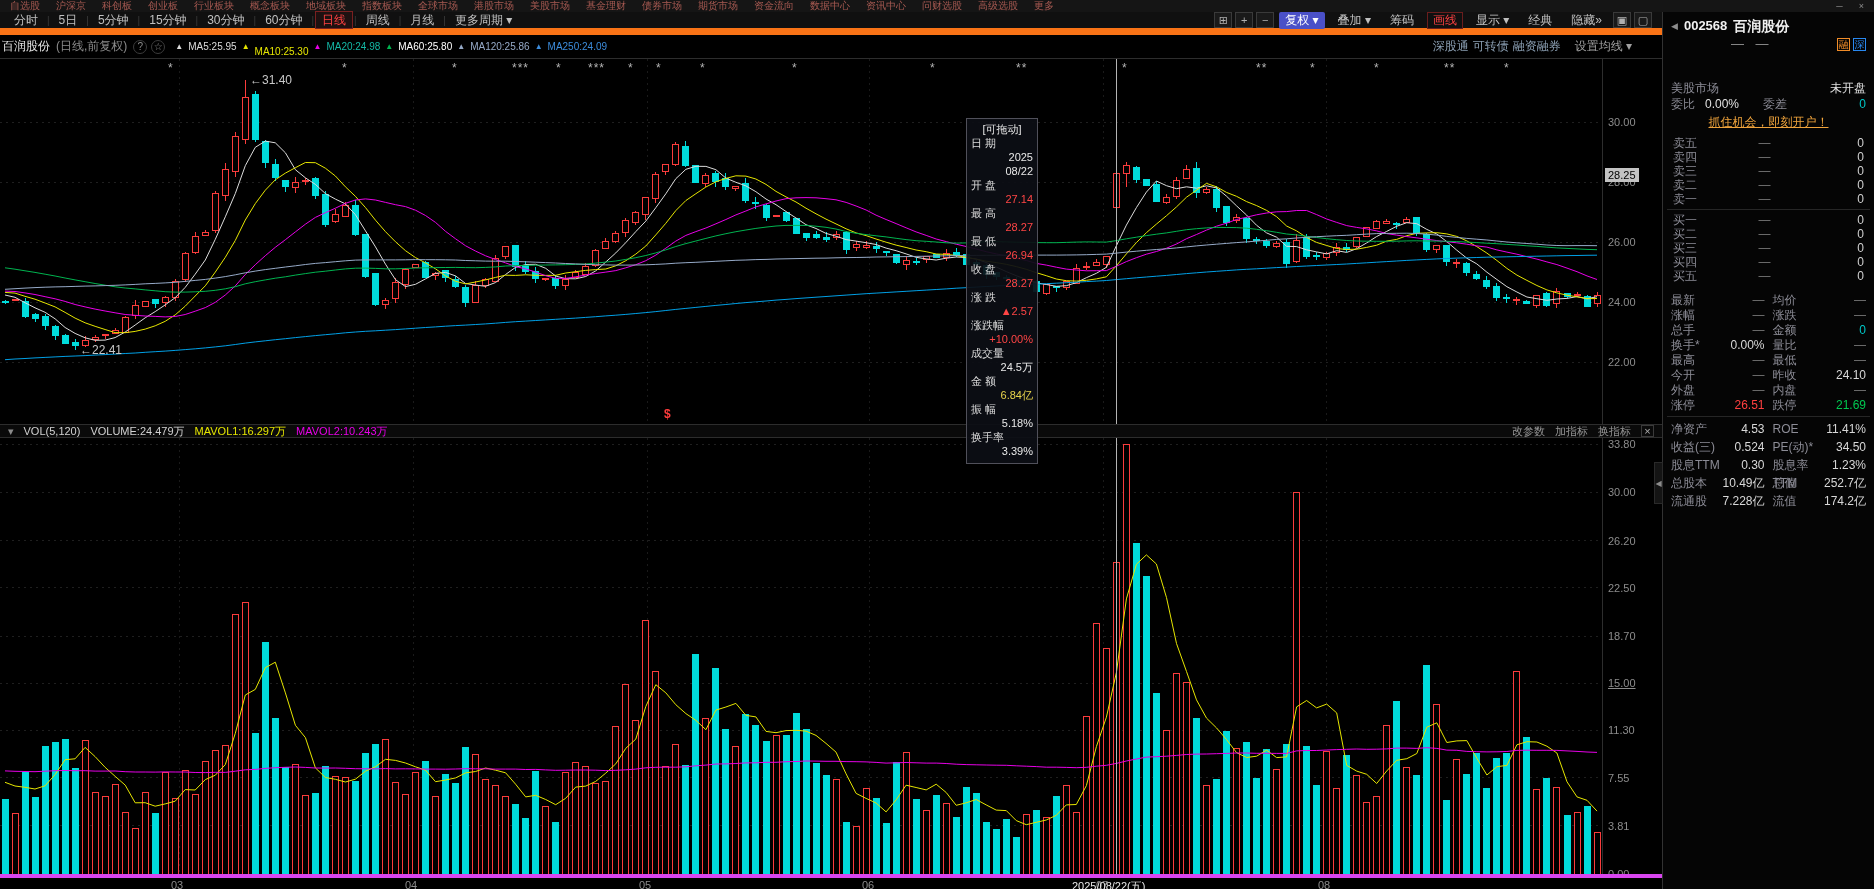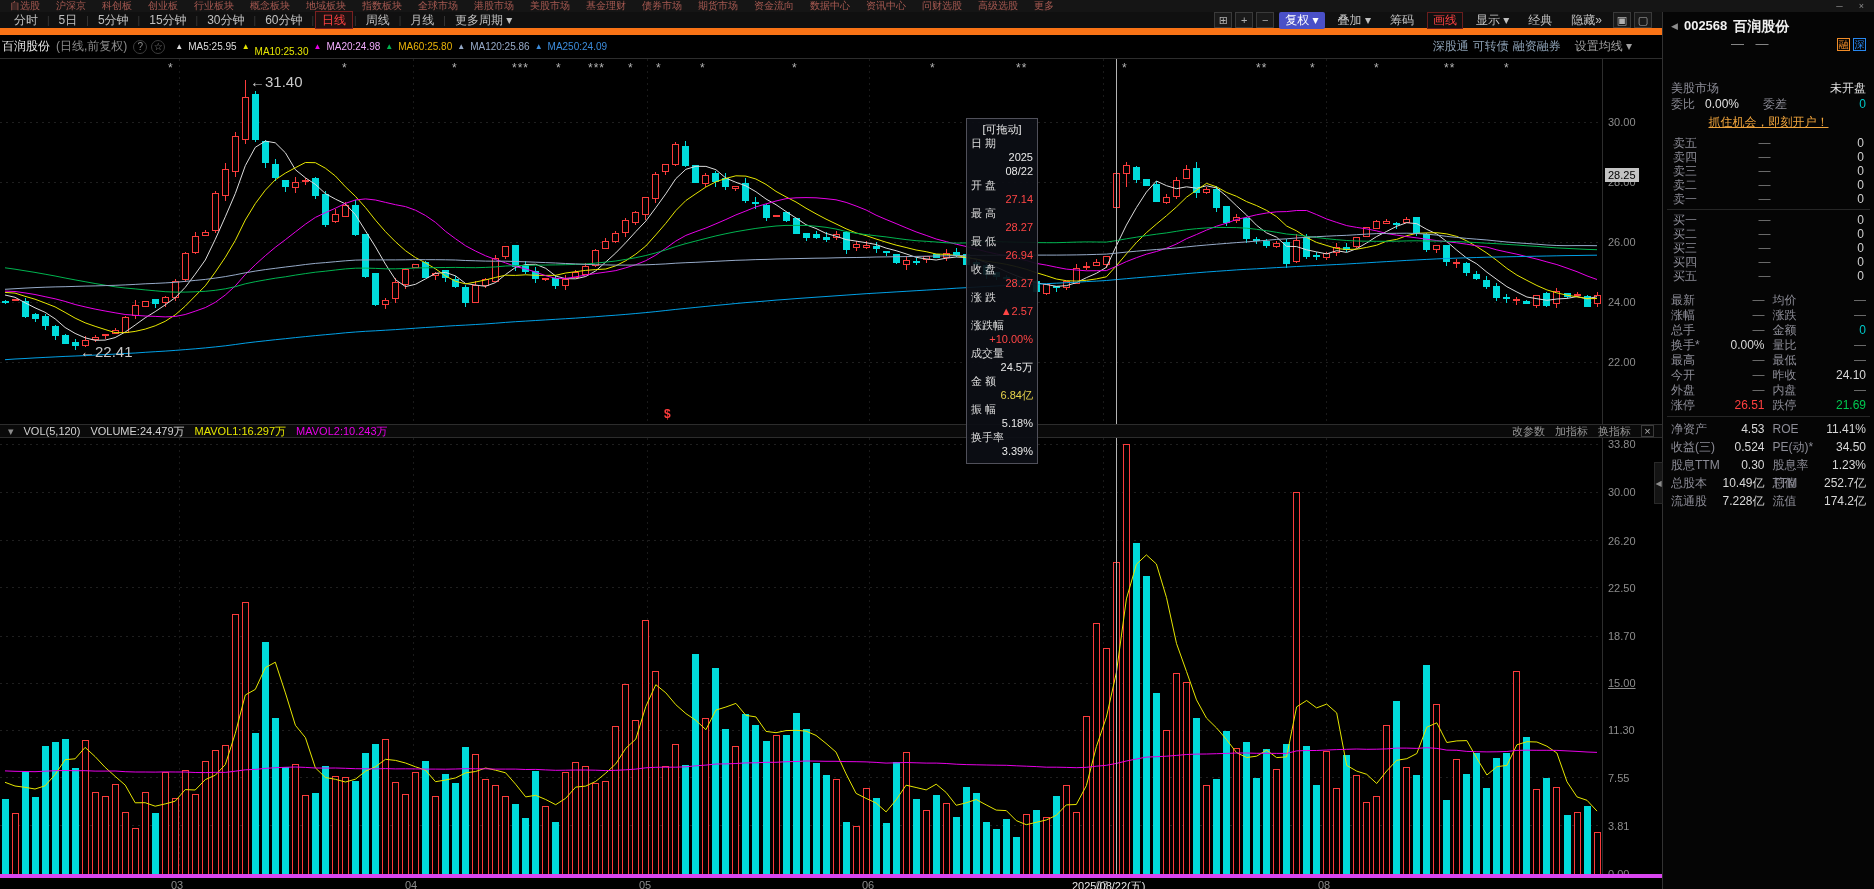--- a/index.html
+++ b/index.html
@@ -39,21 +39,21 @@
 #vh-mavol2{color:#e800e8}
 #vh-right{margin-left:auto;display:flex;align-items:center;gap:10px}
 .vh-act{color:#969696;cursor:pointer}
 #vh-close{color:#b0b0b0;border:1px solid #3a3a3a;width:13px;height:12px;line-height:10px;text-align:center;cursor:pointer}
 #vol-pane{position:absolute;left:0;top:438px;width:1602px;height:436px;overflow:hidden}
 #vol-axis{position:absolute;left:1602px;top:438px;width:60px;height:436px;border-left:1px solid #2d2d2d}
 #date-axis{position:absolute;left:0;top:874px;width:1662px;height:15px;border-top:4px solid #d946ef}
 .dx{position:absolute;top:1px;font-size:11px;color:#8c8c8c}
 .dx-cross{position:absolute;top:1px;font-size:11px;color:#e8e8e8}
 .ast{position:absolute;top:2px;font-size:12px;color:#b4b4b4;letter-spacing:1px}
-.annot{position:absolute;font-size:15px;color:#c8c8c8;white-space:nowrap}
+.annot{position:absolute;font-size:12px;color:#c8c8c8;white-space:nowrap}
 #dollar-marker{position:absolute;font-size:12px;color:#ff3c3c;font-weight:bold}
 #tooltip{position:absolute;left:966px;top:118px;width:72px;background:rgba(12,14,20,0.93);border:1px solid #50505a;z-index:6;padding:3px 4px 5px;font-size:11px}
 .tt-title{color:#e8e8e8;text-align:center;line-height:14px;white-space:nowrap}
 .tt-label{color:#dcdcdc;line-height:14px;white-space:nowrap}
 .tt-val{line-height:14px;text-align:right;white-space:nowrap}
 .tt-red{color:#ff4545}.tt-white{color:#e8e8e8}.tt-yellow{color:#e8d44c}
 #right-panel{position:absolute;left:1662px;top:12px;width:212px;height:877px;border-left:1px solid #323232;background:#050505;padding-top:4px}
 .rp-hdr{height:20px;line-height:20px;display:flex;align-items:center;gap:6px;padding:0 8px}
 .rp-collapse{color:#8c8c8c;font-size:9px;cursor:pointer}
 .rp-code{color:#f0f0f0;font-size:13px;font-weight:bold}
@@ -151,23 +151,23 @@
   <span id="hdr-icons" style="display:flex;gap:4px">
       <span class="hd-ic">?</span>
       <span class="hd-ic">☆</span>
     </span>
   <span id="ma-legend">
       <span class="ma-mark" style="color: rgb(220, 220, 220);">▲</span>
       <span class="ma-item" style="color: rgb(220, 220, 220);">MA5:25.95</span>
       <span class="ma-mark" style="color: rgb(230, 230, 0);">▲</span>
       <span class="ma-item" style="color: rgb(230, 230, 0); margin-top: 10px;">MA10:25.30</span>
       <span class="ma-mark" style="color: rgb(232, 0, 232);">▲</span>
-      <span class="ma-item" style="color: #f0abfc;">MA20:24.98</span>
+      <span class="ma-item" style="color: #14b8a6;">MA20:24.98</span>
       <span class="ma-mark" style="color: rgb(0, 180, 80);">▲</span>
-      <span class="ma-item" style="color: #eab308;">MA60:25.80</span>
+      <span class="ma-item" style="color: #ffffff;">MA60:25.80</span>
       <span class="ma-mark" style="color: rgb(150, 170, 200);">▲</span>
       <span class="ma-item" style="color: rgb(150, 170, 200);">MA120:25.86</span>
       <span class="ma-mark" style="color: rgb(60, 140, 220);">▲</span>
       <span class="ma-item" style="color: rgb(60, 140, 220);">MA250:24.09</span>
     </span>
   <div id="hdr-right">
     <span id="hdr-links" style="display:flex;gap:4px">
         <span class="hd-link">深股通</span>
         <span class="hd-link">可转债</span>
         <span class="hd-link">融资融券</span>

